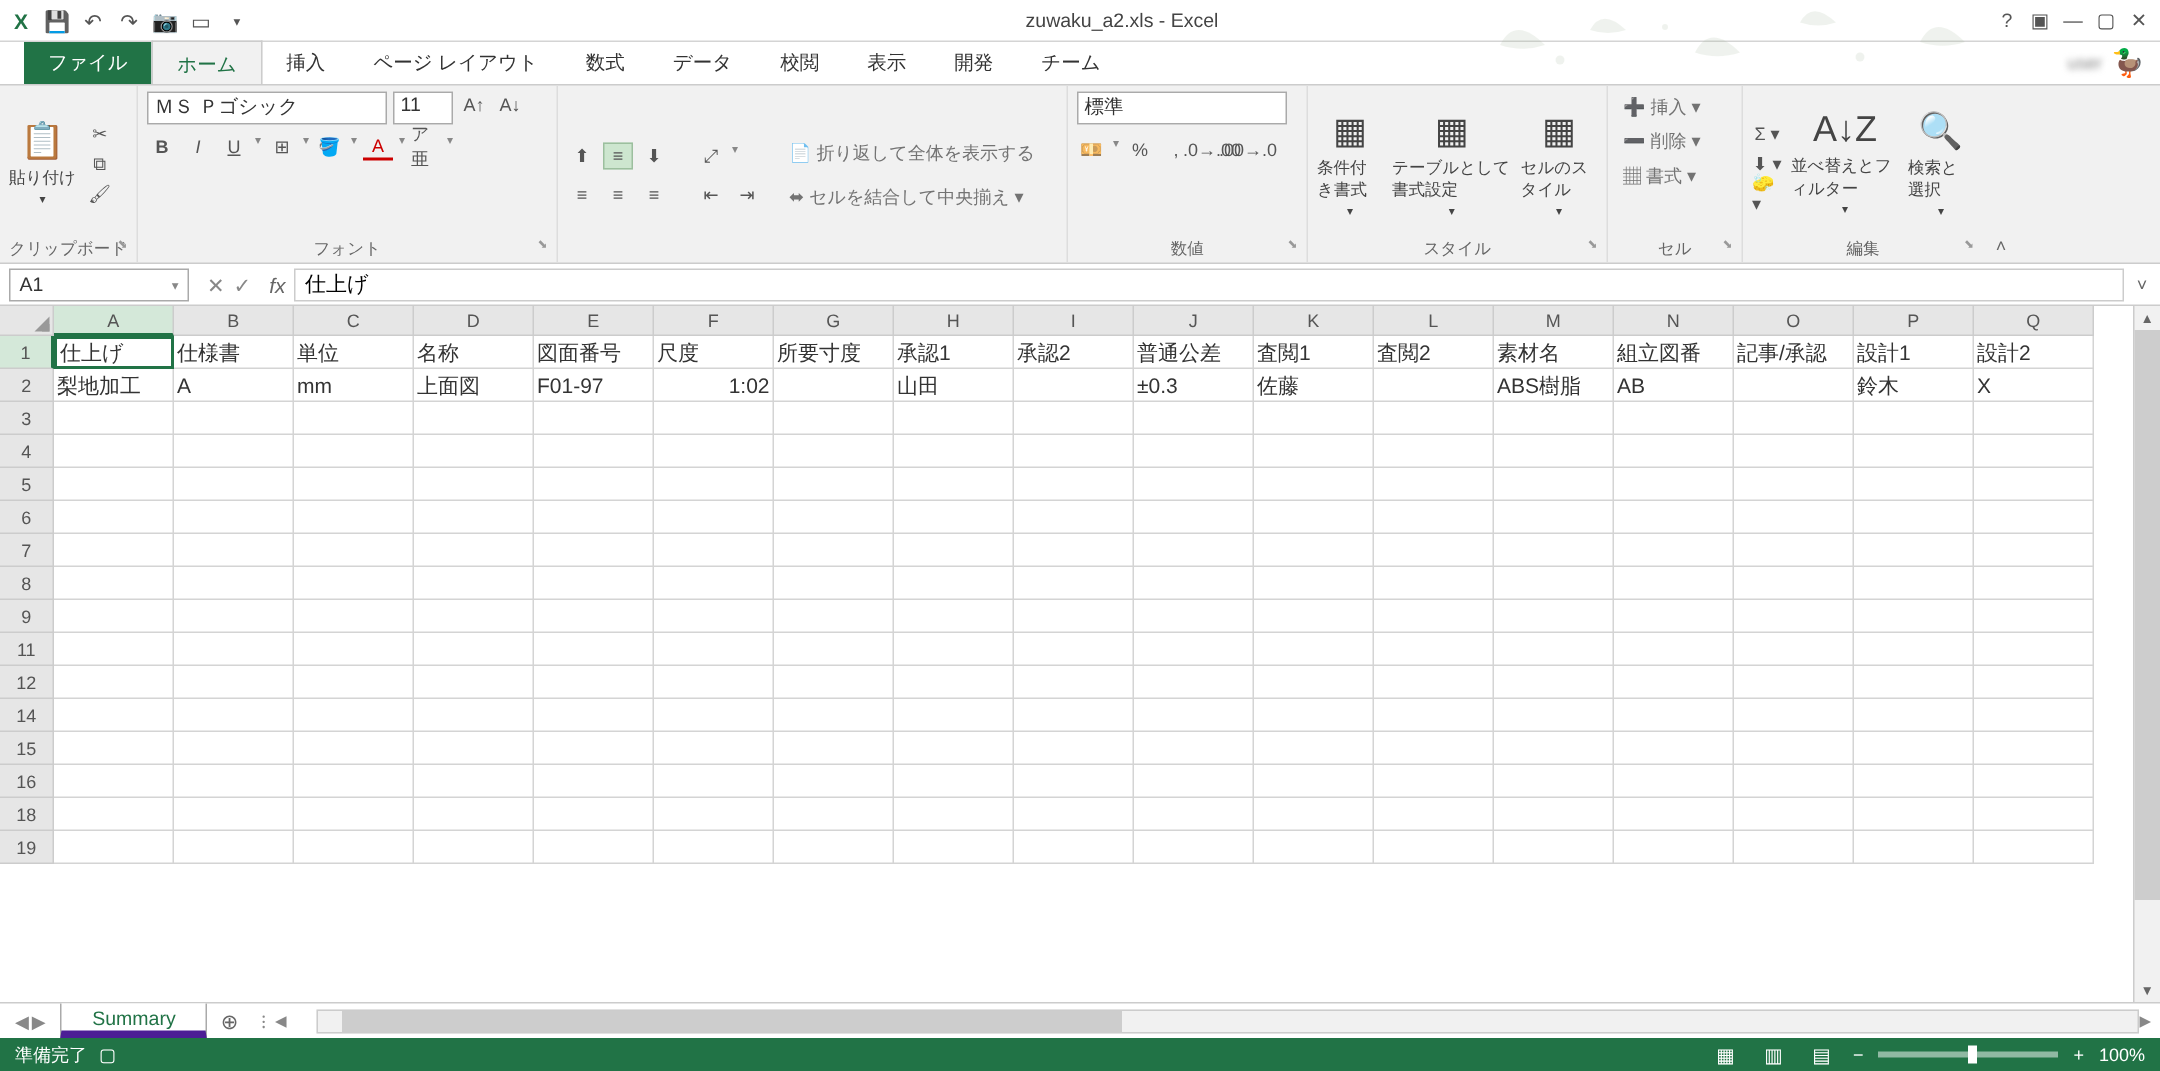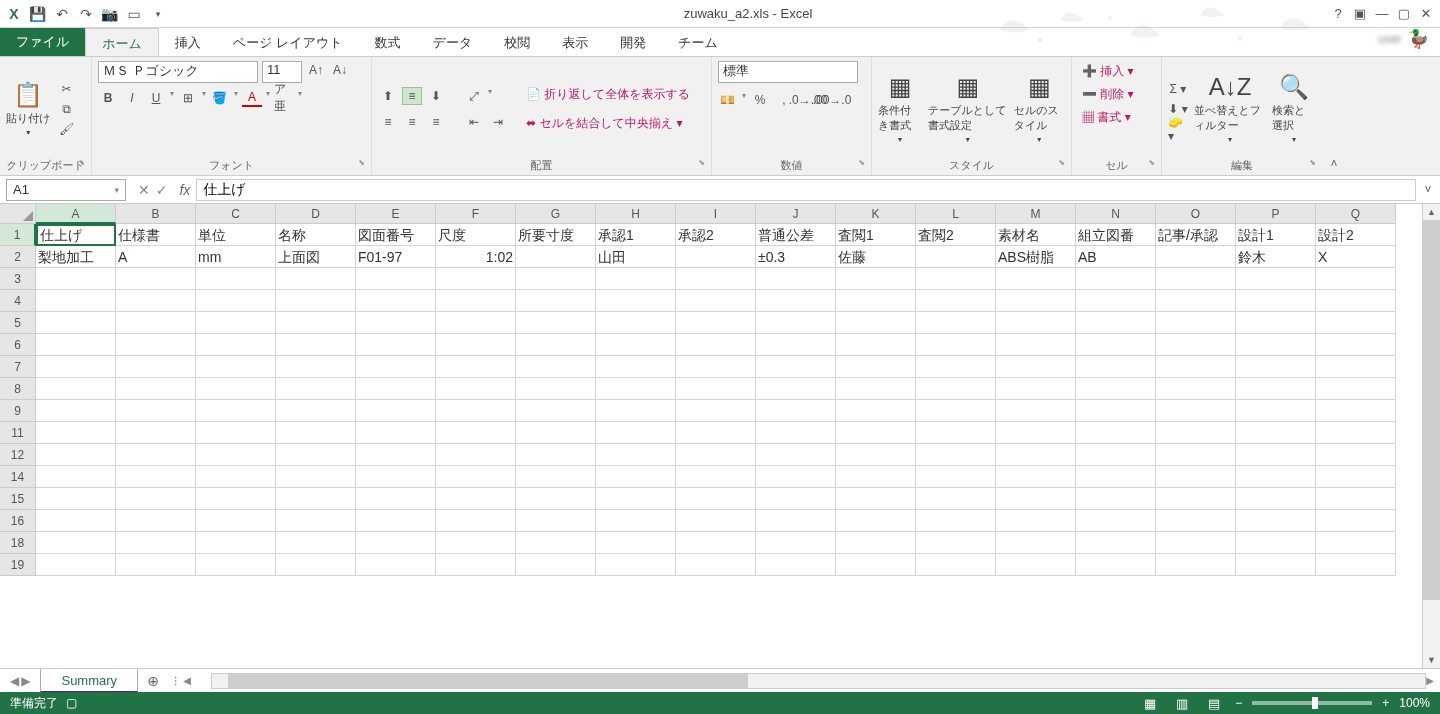--- a/index.html
+++ b/index.html
@@ -3,38 +3,38 @@
 <meta charset="utf-8">
 <style>
 * { box-sizing: border-box; margin: 0; padding: 0; font-family: "Meiryo UI", "MS PGothic", sans-serif; }
 body { width: 1440px; height: 714px; background: #fff; overflow: hidden; font-size: 12px; color: #333; display: flex; flex-direction: column; }
 .titlebar { height: 28px; background: #fff; display: flex; align-items: center; border-bottom: 1px solid #d4d4d4; }
 .titlebar-left { display: flex; gap: 4px; padding-left: 4px; align-items: center; }
 .icon-box { width: 20px; height: 20px; display: flex; align-items: center; justify-content: center; font-size: 14px; color: #555; }
 .titlebar-center { flex: 1; text-align: center; font-size: 13px; color: #444; }
 .titlebar-right { display: flex; gap: 2px; padding-right: 4px; align-items: center; }
 .win-btn { width: 20px; height: 20px; display: flex; align-items: center; justify-content: center; font-size: 13px; color: #555; }
-.ribbon-tabs { height: 28px; display: flex; align-items: flex-start; background: #fff; padding-left: 0; }
+.ribbon-tabs { height: 28px; display: flex; align-items: center; background: #fff; padding-left: 16px; }
 .ribbon-tab { padding: 6px 16px; font-size: 13px; color: #333; cursor: default; }
 .ribbon-tab.file { background: #217346; color: #fff; height: 28px; display: flex; align-items: center; }
 .ribbon-tab.active { border: 1px solid #ccc; border-bottom: none; background: #f1f1f1; color: #217346; }
 .ribbon { height: 120px; background: #f1f1f1; border-top: 1px solid #ccc; border-bottom: 1px solid #ccc; display: flex; }
 .ribbon-group { border-right: 1px solid #ddd; display: flex; flex-direction: column; padding: 4px 6px 2px; }
 .ribbon-group-body { flex: 1; display: flex; align-items: center; gap: 6px; }
 .ribbon-group-label { text-align: center; font-size: 11px; color: #666; padding-top: 2px; position: relative; }
 .ribbon-group-label::after { content: "⬊"; position: absolute; right: 0; font-size: 8px; color: #999; }
 .big-btn { display: flex; flex-direction: column; align-items: center; justify-content: center; gap: 2px; min-width: 44px; font-size: 11px; color: #444; }
 .big-btn .ic { font-size: 24px; }
 .small-stack { display: flex; flex-direction: column; gap: 2px; }
 .small-btn { width: 20px; height: 18px; font-size: 12px; color: #555; display: flex; align-items: center; justify-content: center; }
 .font-row { display: flex; gap: 4px; align-items: flex-start; }
 .font-select { height: 22px; border: 1px solid #aaa; background: #fff; padding: 0 4px; font-size: 13px; }
 .font-name { width: 160px; }
 .font-size { width: 40px; }
-.rib-txt-btn { font-size: 12px; padding: 2px 4px; color: #be185d; }
+.rib-txt-btn { font-size: 12px; padding: 2px 4px; color: #737373; }
 .ribbon-collapse { width: 24px; display: flex; align-items: flex-end; justify-content: center; padding-bottom: 4px; color: #666; }
 .formula-row { height: 28px; display: flex; align-items: center; border-bottom: 1px solid #ccc; background: #fff; }
 .name-box { width: 120px; height: 22px; border: 1px solid #aaa; margin: 0 6px; padding: 0 6px; display: flex; align-items: center; font-size: 13px; background: #fff; }
 .fx-btns { display: flex; gap: 6px; padding: 0 6px; color: #888; font-size: 14px; }
 .fx-label { font-style: italic; color: #666; padding: 0 6px; font-size: 14px; }
 .fx-input { flex: 1; height: 22px; border: 1px solid #ccc; padding: 0 6px; font-size: 14px; }
 .formula-expand { width: 24px; text-align: center; color: #666; }
 .grid-area { flex: 1; display: flex; flex-direction: column; overflow: hidden; }
 .grid-header { display: flex; height: 20px; }
 .corner { width: 36px; background: #e6e6e6; border-right: 1px solid #ccc; border-bottom: 1px solid #ccc; position: relative; }
@@ -42,21 +42,21 @@
 .col-head { width: 80px; background: #e6e6e6; border-right: 1px solid #ccc; border-bottom: 1px solid #ccc; text-align: center; font-size: 12px; color: #555; line-height: 20px; }
 .col-head.sel { background: #d4e8d9; border-bottom: 2px solid #217346; }
 .grid-body { flex: 1; display: flex; flex-direction: column; overflow: hidden; }
 .row { display: flex; height: 22px; }
 .row-head { width: 36px; background: #e6e6e6; border-right: 1px solid #ccc; border-bottom: 1px solid #ccc; text-align: center; font-size: 12px; color: #555; line-height: 22px; }
 .row-head.sel { background: #d4e8d9; border-right: 2px solid #217346; }
 .cell { width: 80px; border-right: 1px solid #d4d4d4; border-bottom: 1px solid #d4d4d4; padding: 0 2px; font-size: 14px; line-height: 22px; white-space: nowrap; overflow: hidden; background: #fff; }
 .cell.sel { border: 2px solid #217346; line-height: 18px; position: relative; }
 .sheet-tabs { height: 24px; display: flex; align-items: center; border-top: 1px solid #ccc; background: #fff; }
 .tab-nav { display: flex; gap: 2px; padding: 0 10px; color: #888; }
-.sheet-tab { height: 24px; border: 1px solid #aaa; border-top: none; padding: 0 20px; display: flex; align-items: center; font-size: 13px; color: #217346; background: #fff; margin-bottom: -1px; border-bottom: 2px solid #4c1d95; }
+.sheet-tab { height: 24px; border: 1px solid #aaa; border-top: none; padding: 0 20px; display: flex; align-items: center; font-size: 13px; color: #217346; background: #fff; margin-bottom: -1px; border-bottom: 6px solid #4c1d95; }
 .add-sheet { width: 30px; text-align: center; color: #666; font-size: 14px; }
 .hscroll-area { flex: 1; display: flex; align-items: center; padding-right: 6px; }
 .hscroll { flex: 1; height: 16px; background: #f1f1f1; border: 1px solid #ccc; margin-left: 20px; position: relative; }
 .hscroll .thumb { position: absolute; left: 16px; top: 0; bottom: 0; width: 520px; background: #cdcdcd; }
 .statusbar { height: 22px; background: #217346; color: #fff; display: flex; align-items: center; font-size: 12px; }
 .statusbar .left { padding-left: 10px; display: flex; gap: 8px; align-items: center; flex: 1; }
 .statusbar .right { display: flex; gap: 10px; align-items: center; padding-right: 10px; }
 .view-btn { width: 22px; height: 18px; display: flex; align-items: center; justify-content: center; font-size: 13px; }
 .zoom-slider { width: 120px; height: 4px; background: rgba(255,255,255,0.5); position: relative; }
 .zoom-slider .h { position: absolute; left: 60px; top: -4px; width: 6px; height: 12px; background: #fff; }
@@ -191,21 +191,20 @@
           <span style="width:10px"></span>
           <span class="small-btn">⇤</span>
           <span class="small-btn">⇥</span>
         </div>
       </div>
       <div class="small-stack" style="gap:8px">
         <div class="rib-txt-btn">📄 <span>折り返して全体を表示する</span></div>
         <div class="rib-txt-btn">⬌ <span>セルを結合して中央揃え</span> ▾</div>
       </div>
     </div>
-    <div class="ribbon-group-label">配置</div>
   </div>
 
   <div class="ribbon-group" style="width:160px">
     <div class="ribbon-group-body" style="flex-direction:column;align-items:flex-start;gap:8px">
       <div class="font-select" style="width:140px">標準</div>
       <div class="font-row">
         <span class="small-btn">💴</span>
           <span style="font-size:8px;color:#888">▾</span>
         <span class="small-btn">%</span>
         <span class="small-btn">,</span>

